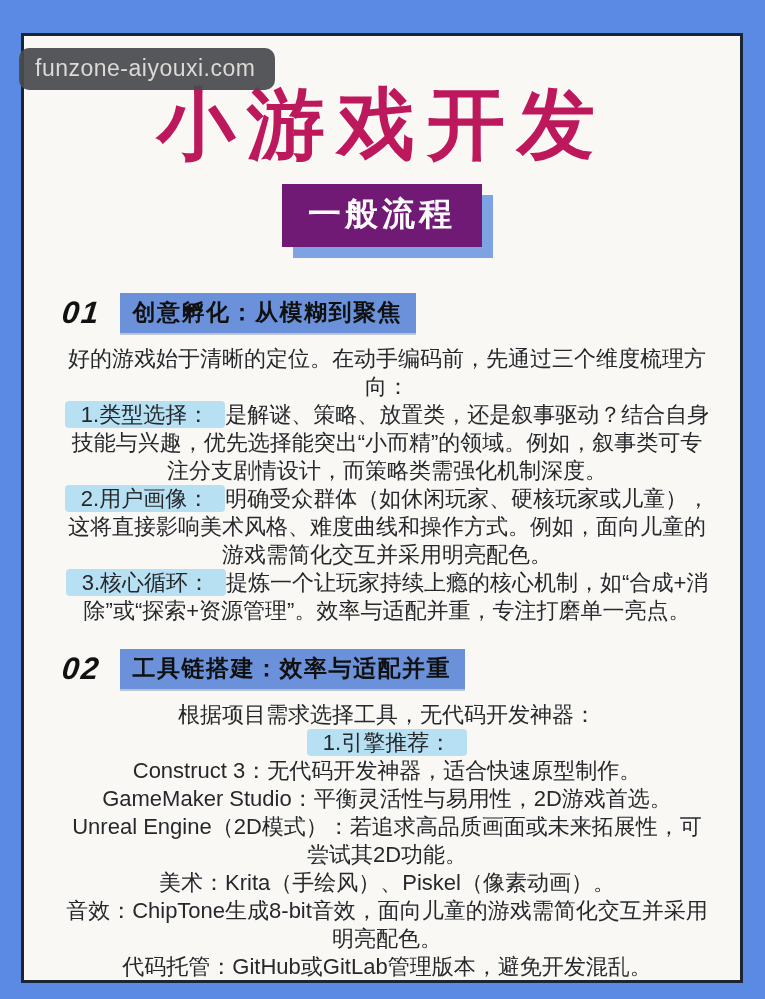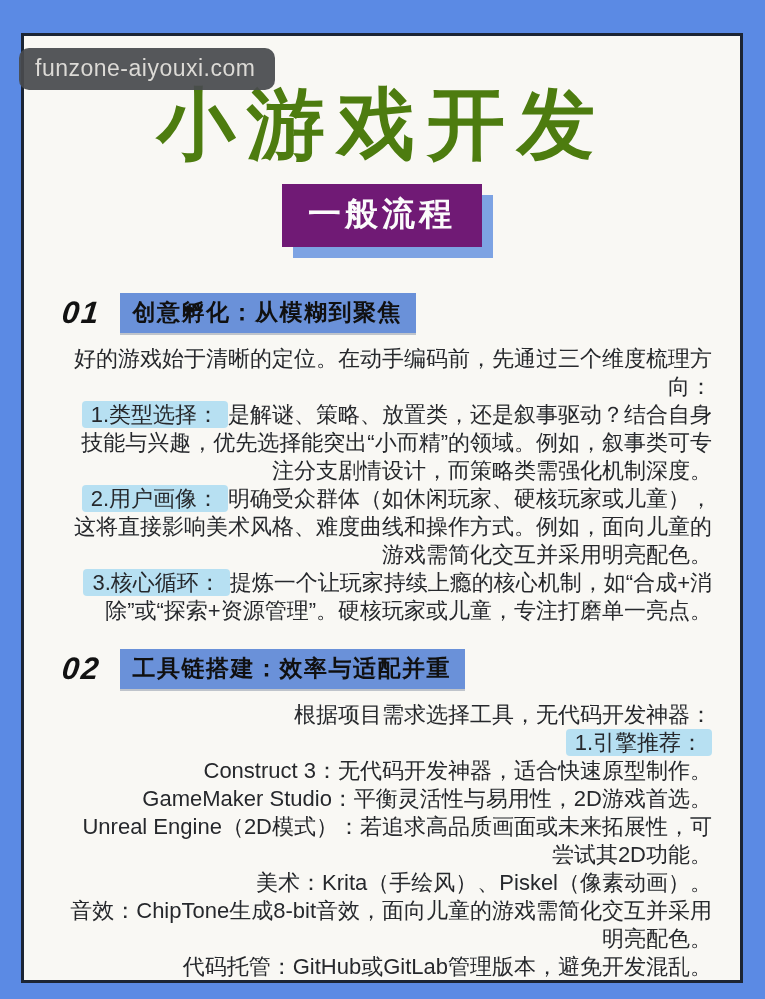--- a/index.html
+++ b/index.html
@@ -28,21 +28,21 @@
     letter-spacing:.5px;
     z-index:5;
     margin-top:28px;
   }
   .title{
     margin-top:48px;
     text-align:center;
     font-size:78px;
     font-weight:bold;
     letter-spacing:12px;
-    color:#4d7c0f;
+    color:#be185d;
     line-height:1.05;
     white-space:nowrap;
   }
   .badge-row{display:flex;justify-content:center;margin-top:18px;}
   .badge{
     background:#701a75;
     color:#fbfbfb;
     font-size:33px;
     font-weight:bold;
     letter-spacing:4px;
@@ -67,26 +67,26 @@
     font-size:23px;
     font-weight:bold;
     letter-spacing:1.5px;
     padding:4px 14px 5px 12px;
     box-shadow:0 2px 0 rgba(20,40,80,.25);
   }
   .para{
     font-size:22px;
     line-height:28px;
     color:#26282c;
-    text-align:right;
+    text-align:center;
   }
   .hl{
     background:#b7e0f2;
     border-radius:4px;
-    padding:1px 9px;
+    padding:1px 16px;
     box-decoration-break:clone;
     -webkit-box-decoration-break:clone;
   }
 </style>
 </head>
 <body>
 
 <div class="stage">
   <div class="watermark">funzone-aiyouxi.com</div>
 
@@ -100,21 +100,21 @@
     <div class="sections">
         <div class="section">
           <div class="sec-head">
             <div class="sec-num">01</div>
             <div class="sec-title">创意孵化：从模糊到聚焦</div>
           </div>
           <div class="sec-body">
             <div class="para"><span>好的游戏始于清晰的定位。在动手编码前，先通过三个维度梳理方向：</span></div>
             <div class="para"><span class="hl">1.类型选择：</span><span>是解谜、策略、放置类，还是叙事驱动？结合自身技能与兴趣，优先选择能突出“小而精”的领域。例如，叙事类可专注分支剧情设计，而策略类需强化机制深度。</span></div>
             <div class="para"><span class="hl">2.用户画像：</span><span>明确受众群体（如休闲玩家、硬核玩家或儿童），这将直接影响美术风格、难度曲线和操作方式。例如，面向儿童的游戏需简化交互并采用明亮配色。</span></div>
-            <div class="para"><span class="hl">3.核心循环：</span><span>提炼一个让玩家持续上瘾的核心机制，如“合成+消除”或“探索+资源管理”。硬核玩家或儿童，专注打磨单一亮点。</span></div>
+            <div class="para"><span class="hl">3.核心循环：</span><span>提炼一个让玩家持续上瘾的核心机制，如“合成+消除”或“探索+资源管理”。效率与适配并重，专注打磨单一亮点。</span></div>
           </div>
         </div>
         <div class="section">
           <div class="sec-head">
             <div class="sec-num">02</div>
             <div class="sec-title">工具链搭建：效率与适配并重</div>
           </div>
           <div class="sec-body">
             <div class="para"><span>根据项目需求选择工具，无代码开发神器：</span></div>
             <div class="para"><span class="hl">1.引擎推荐：</span></div>

